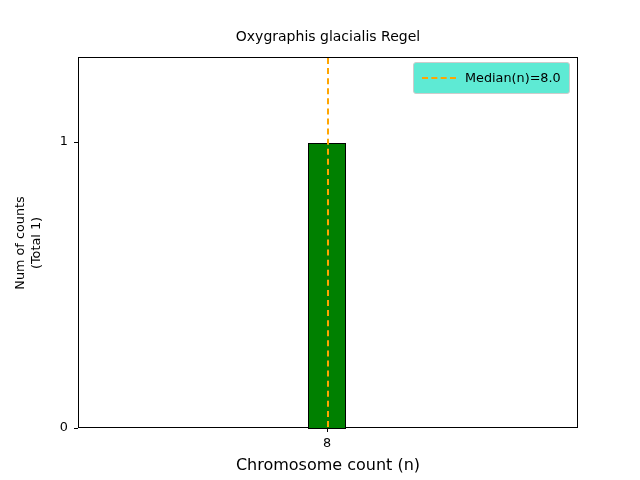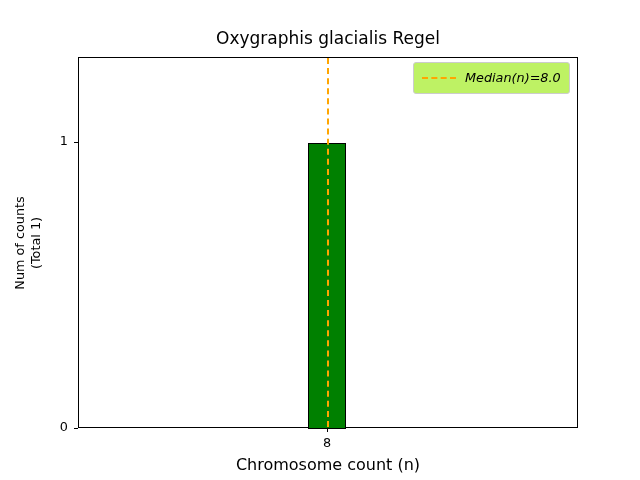--- a/index.html
+++ b/index.html
@@ -16,21 +16,21 @@
     overflow: hidden;
   }
 
   
   #chart-title {
     position: absolute;
     left: 78px;
     top: 28px;
     width: 500px;
     text-align: center;
-    font-size: 17px;
+    font-size: 14px;
     color: #000000;
     white-space: nowrap;
   }
 
   
   #plot-area {
     position: absolute;
     left: 78px;
     top: 57px;
     width: 500px;
@@ -125,24 +125,23 @@
   }
   #ylabel .yl-line { display: block; }
 
   
   #legend {
     position: absolute;
     left: 413px;
     top: 62px;
     border: 1px solid #cccccc;
     border-radius: 3px;
-    background: #bef264;
+    background: #5eead4;
     padding: 5px 8px 6px 8px;
     box-sizing: border-box;
-    font-style: italic;
   }
   .legend-row {
     display: flex;
     align-items: center;
     justify-content: flex-end;
     height: 19px;
   }
   .legend-line {
     width: 34px;
     height: 0;

